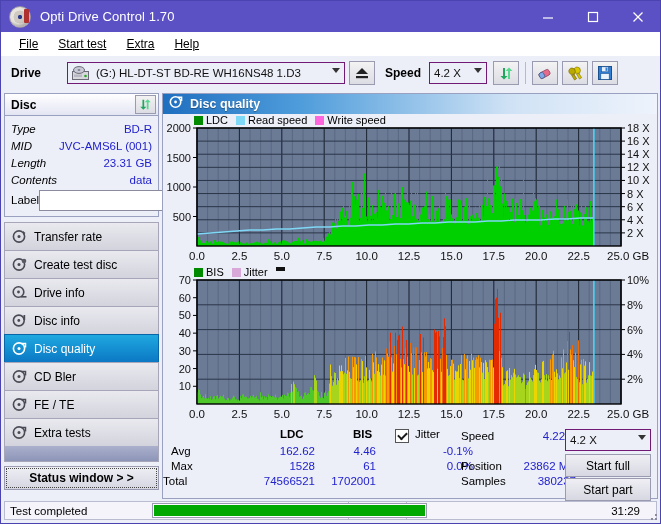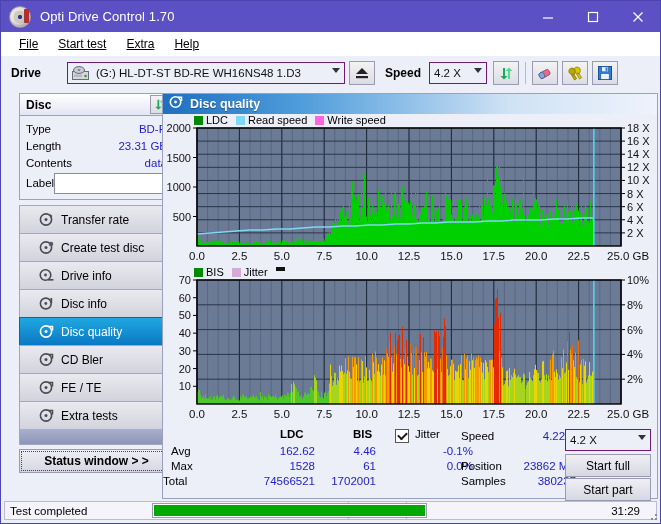--- a/index.html
+++ b/index.html
@@ -26,35 +26,35 @@
   .drivebar{height:34px;background:#eceef8;display:flex;align-items:center;padding-left:10px;}
   .lbl{font-size:12px;font-weight:bold;color:#000;}
   .combo{height:20px;background:#eceef8;border:1px solid #701a75;display:flex;align-items:center;font-size:11.5px;color:#111;position:relative;}
   .combo .cv{padding-left:4px;white-space:nowrap;overflow:hidden;}
   .combo .carat{position:absolute;right:4px;top:5px;width:0;height:0;border-left:4px solid transparent;border-right:4px solid transparent;border-top:5px solid #333;}
   .drv-icon{width:17px;height:15px;margin:0 3px 0 4px;position:relative;flex:0 0 auto;}
   .btn-sq{width:24px;height:22px;background:linear-gradient(#f3f3f3,#dcdce4);border:1px solid #9a9ab0;display:flex;align-items:center;justify-content:center;}
   .sep{width:1px;height:22px;background:#b9b9cc;margin:0 6px;}
 
   
-  .leftcol{position:absolute;left:3px;top:92px;width:155px;margin-left:15px;}
+  .leftcol{position:absolute;left:3px;top:92px;width:155px;}
   .panel{border:1px solid #9aa0c0;background:#eceef8;}
   .panel-hd{height:21px;display:flex;align-items:center;justify-content:space-between;
     background:linear-gradient(#ffffff,#e3e5f3);border-bottom:1px solid #9aa0c0;padding:0 2px 0 6px;}
   .panel-hd b{font-size:12px;}
   .disc-rows{padding:4px 6px 5px 6px;}
   .drow{display:flex;justify-content:space-between;align-items:center;height:17px;font-size:11.5px;}
-  .drow .k{color:#000;}
+  .drow .k{color:#000;font-style:italic;}
   .drow .v{color:#2222cc;}
   .labelrow{display:flex;align-items:center;height:22px;margin-top:1px;}
   .labelrow .k{font-size:11.5px;width:44px;}
   .lbl-input{flex:1;height:17px;background:#fff;border:1px solid #8b8ba0;margin-right:4px;}
 
   .navlist{margin-top:5px;}
-  .navbtn{height:27px;display:flex;align-items:center;padding-left:19px;font-size:12px;color:#000;
+  .navbtn{height:27px;display:flex;align-items:center;padding-left:7px;font-size:12px;color:#000;
     background:linear-gradient(#e9e9ef,#d3d3dd);border:1px solid #a6a6b8;border-bottom:none;}
   .navbtn:last-child{border-bottom:1px solid #a6a6b8;}
   .navbtn.sel{background:linear-gradient(#1fa8e0,#0b78c4);color:#fff;border-color:#0a64a8;}
   .navicon{width:15px;height:15px;margin-right:7px;flex:0 0 auto;}
   .navfill{height:15px;background:linear-gradient(#aab0cc,#8d95b8);border:1px solid #a6a6b8;border-top:none;}
   .statusbtn{margin-top:4px;height:22px;display:flex;align-items:center;justify-content:center;font-size:12px;font-weight:bold;
     background:linear-gradient(#eeeef4,#d6d6e2);border:1px solid #9a9ab0;outline:1px dotted #444;outline-offset:-3px;}
 
   
   .rightcol{position:absolute;left:161px;top:92px;width:496px;height:406px;border:1px solid #9aa0c0;background:#eceef8;box-sizing:border-box;}
@@ -196,20 +196,24 @@
           <svg width="13" height="13" viewBox="0 0 15 15">
             <path d="M4 2 L4 10 L1.5 10 L5 13.5 L8.5 10 L6 10 L6 2 Z" fill="#1fa85c"></path>
             <path d="M11 13 L11 5 L13.5 5 L10 1.5 L6.5 5 L9 5 L9 13 Z" fill="#55d98e"></path>
           </svg>
         </span>
       </div>
       <div class="disc-rows">
         <div class="drow">
           <span class="k">Type</span>
           <span class="v">BD-R</span>
+        </div>
+        <div class="drow">
+          <span class="k">MID</span>
+          <span class="v">JVC-AMS6L (001)</span>
         </div>
         <div class="drow">
           <span class="k">Length</span>
           <span class="v">23.31 GB</span>
         </div>
         <div class="drow">
           <span class="k">Contents</span>
           <span class="v">data</span>
         </div>
         <div class="labelrow">

